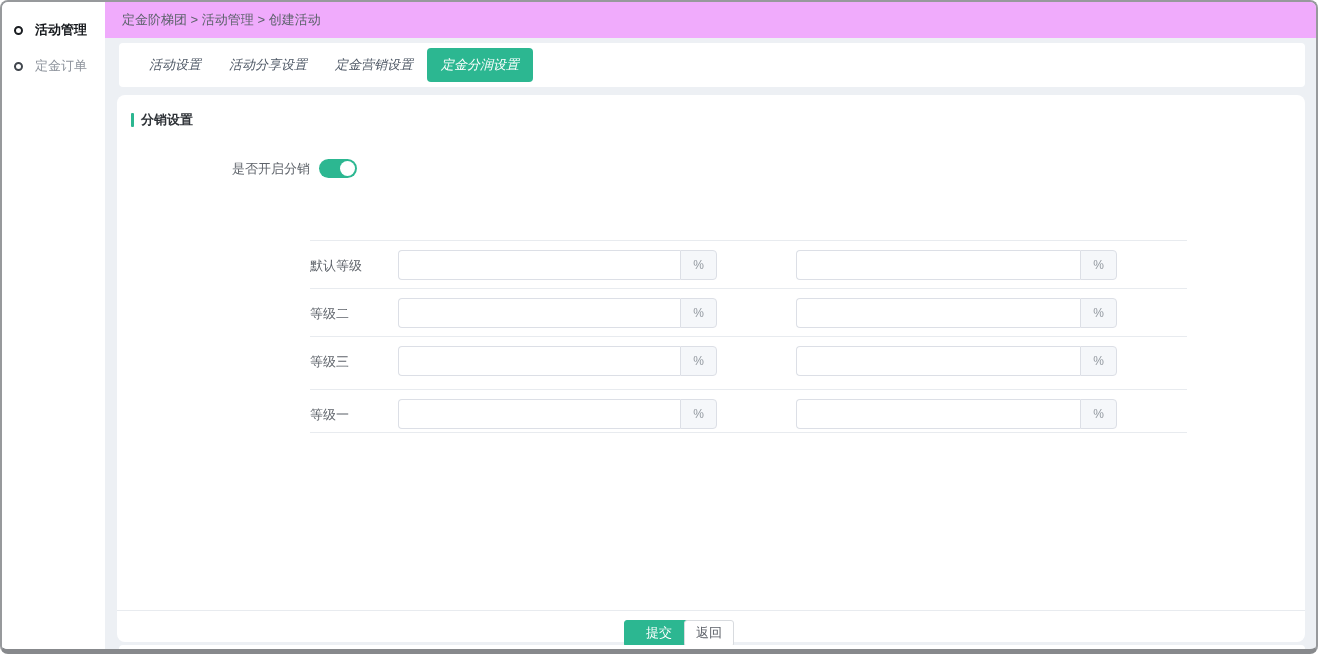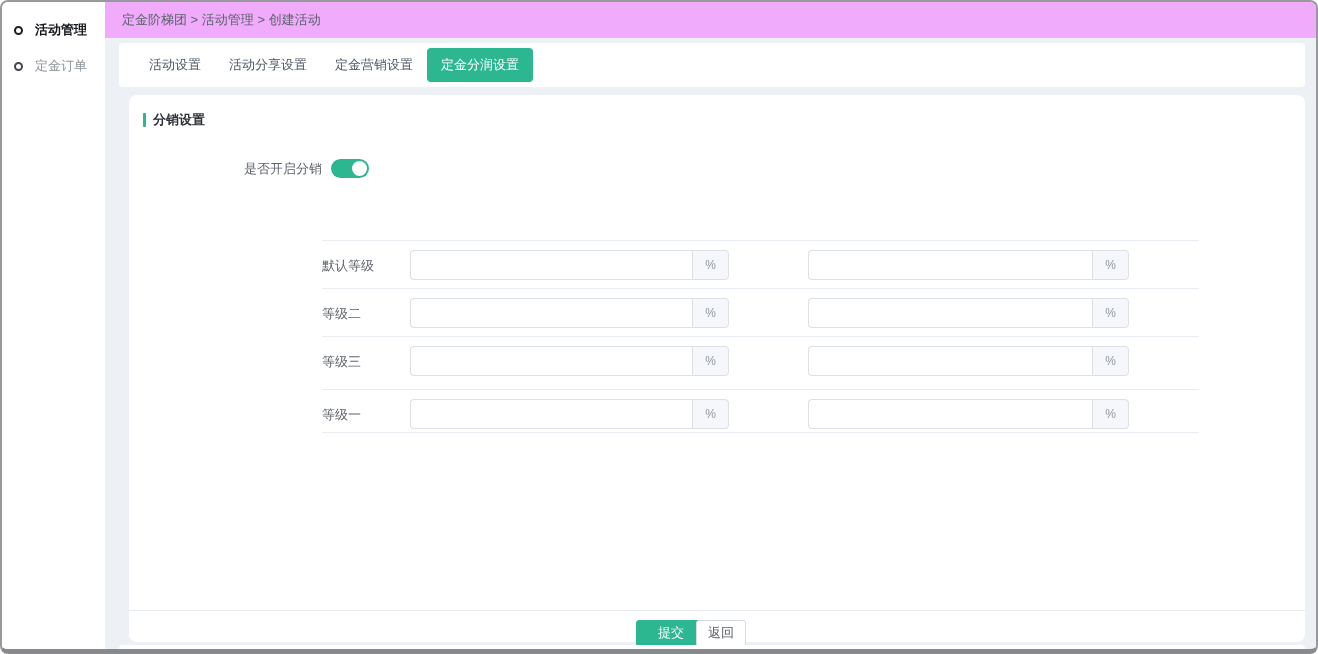--- a/index.html
+++ b/index.html
@@ -19,25 +19,25 @@
     flex:0 0 9px; }
   .side-item.active { color:#16191d; font-weight:bold; }
   .side-item.active .dot { border-color:#1b1e22; }
 
   
   .main { flex:1; display:flex; flex-direction:column; overflow:hidden; }
   .breadcrumb { height:36px; line-height:36px; padding-left:17px; font-size:13px;
     color:#5c626b; background:#f0abfc; }
 
   .tabcard { margin:5px 11px 0 14px; height:44px; background:#fff; border-radius:4px;
-    display:flex; align-items:center; padding-left:16px; }
+    display:flex; align-items:center; padding-left:16px;font-style:italic; }
   .tab { font-size:13px; color:#4e5866; padding:8px 14px; cursor:pointer; border-radius:4px; }
   .tab.active { background:#2cb791; color:#fff; }
 
-  .card { position:relative; margin:8px 11px 0 24px; height:552px; background:#fff;
+  .card { position:relative; margin:8px 11px 0 12px; height:552px; background:#fff;
     border-radius:8px; }
 
   .sec-head { position:absolute; left:14px; top:16px; display:flex; align-items:center; gap:7px; }
   .sec-bar { width:3px; height:14px; background:#2cb791; border-radius:1px; }
   .sec-title { font-size:13px; font-weight:bold; color:#2f3338; }
 
   .toggle-row { position:absolute; left:0; top:64px; height:20px; display:flex;
     align-items:center; }
   .toggle-label { width:193px; text-align:right; font-size:13px; color:#5f646b; }
   .switch { margin-left:9px; width:38px; height:19px; border-radius:10px; background:#2cb791;

